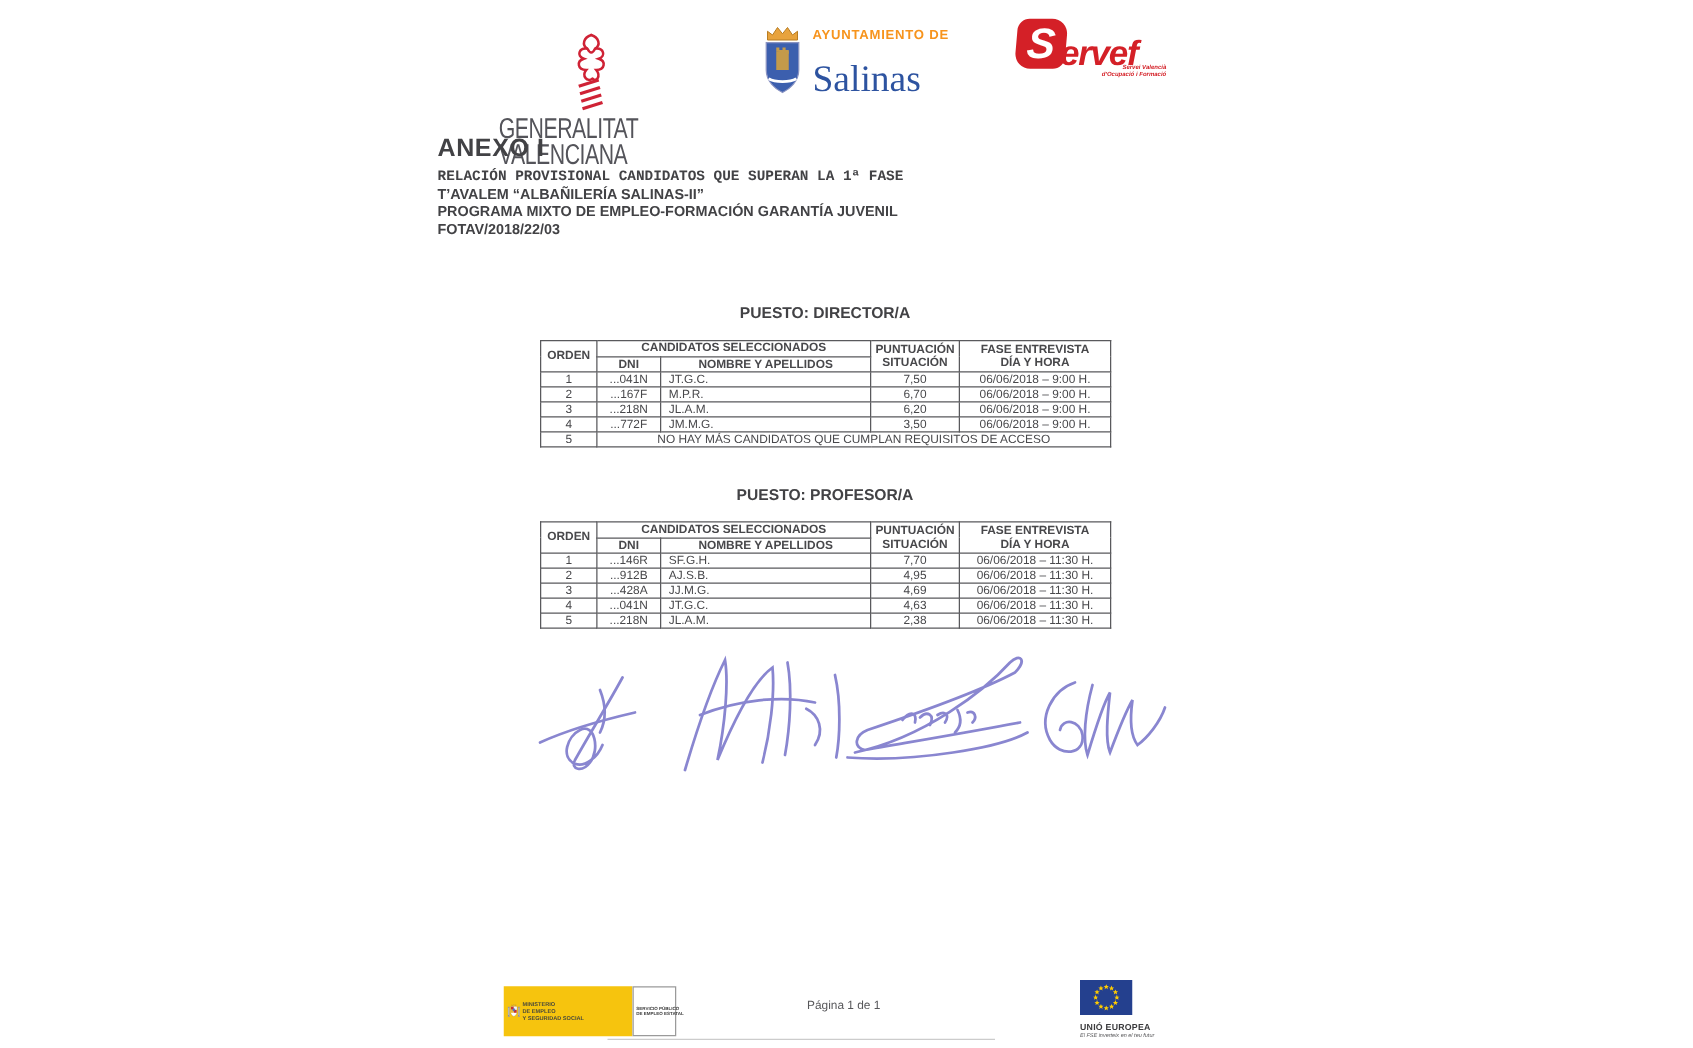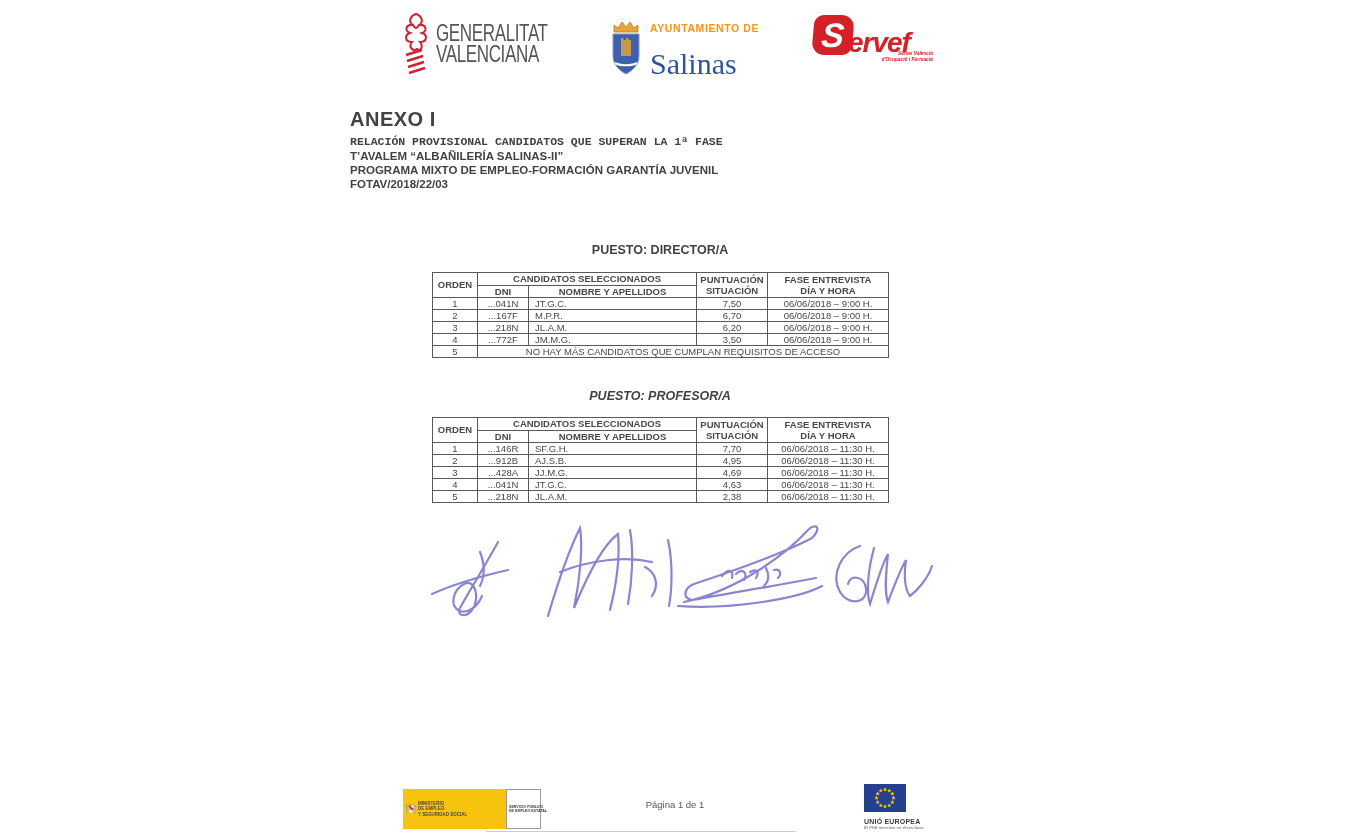--- a/index.html
+++ b/index.html
@@ -1,20 +1,20 @@
 <!DOCTYPE html>
 <html><head>
 <meta charset="utf-8">
 <style>
   html,body{margin:0;padding:0;background:#fff;}
   .page{position:relative;width:1354px;height:838px;background:#ffffff;overflow:hidden;
         font-family:"Liberation Sans",sans-serif;color:#3d3d40;}
 
   
-  .logo-gv{position:absolute;left:399px;top:11px;display:flex;align-items:center;gap:1px;}
+  .logo-gv{position:absolute;left:399px;top:25px;display:flex;align-items:center;gap:1px;flex-direction:column;}
   .gv-text{font-size:23px;line-height:0.93;color:#54545a;letter-spacing:-0.5px;
            transform:scaleX(0.74);transform-origin:left center;white-space:nowrap;}
   .logo-salinas{position:absolute;left:607px;top:9px;display:flex;align-items:flex-end;gap:5px;}
   .sal-text{margin-top:13px;}
   .sal-top{font-size:10.5px;font-weight:bold;color:#f7941d;letter-spacing:0.6px;white-space:nowrap;}
   .sal-name{font-family:"Liberation Serif",serif;font-size:30px;color:#2d53a0;line-height:1;margin-top:15px;}
   .logo-servef{position:absolute;left:813px;top:15px;width:120px;}
   .servef-mark{display:flex;align-items:flex-end;}
   .servef-s{display:inline-block;width:40px;height:40px;background:#d42027;color:#fff;
             font-weight:bold;font-style:italic;font-size:34px;line-height:40px;text-align:center;
@@ -177,21 +177,21 @@
       <td>3,50</td>
       <td>06/06/2018 – 9:00 H.</td>
     </tr>
     <tr>
       <td>5</td>
       <td colspan="4">NO HAY MÁS CANDIDATOS QUE CUMPLAN REQUISITOS DE ACCESO</td>
     </tr>
   </tbody>
     </table>
 
-  <div class="caption" style="top:389px;font-style:italic;">PUESTO: PROFESOR/A</div>
+  <div class="caption" style="top:389px;">PUESTO: PROFESOR/A</div>
 
   <table class="doc-table" style="top:417px;">
     <colgroup>
         <col style="width:45px">
         <col style="width:51px">
         <col style="width:168px">
         <col style="width:71px">
         <col style="width:121px">
       </colgroup>
     <tbody>

